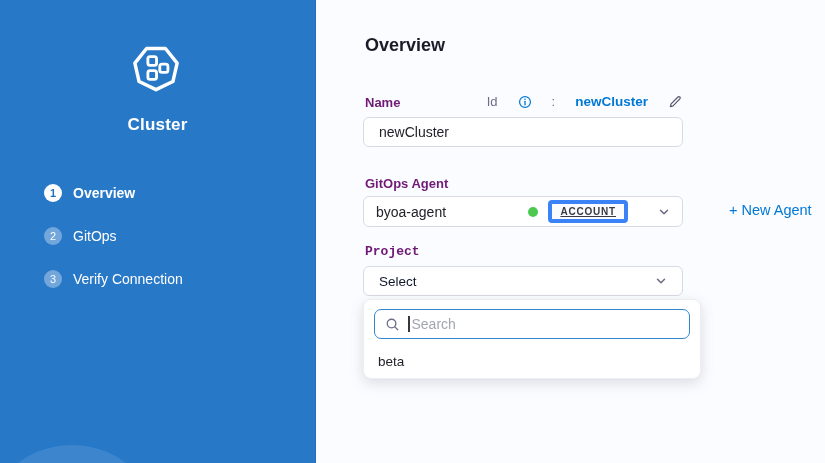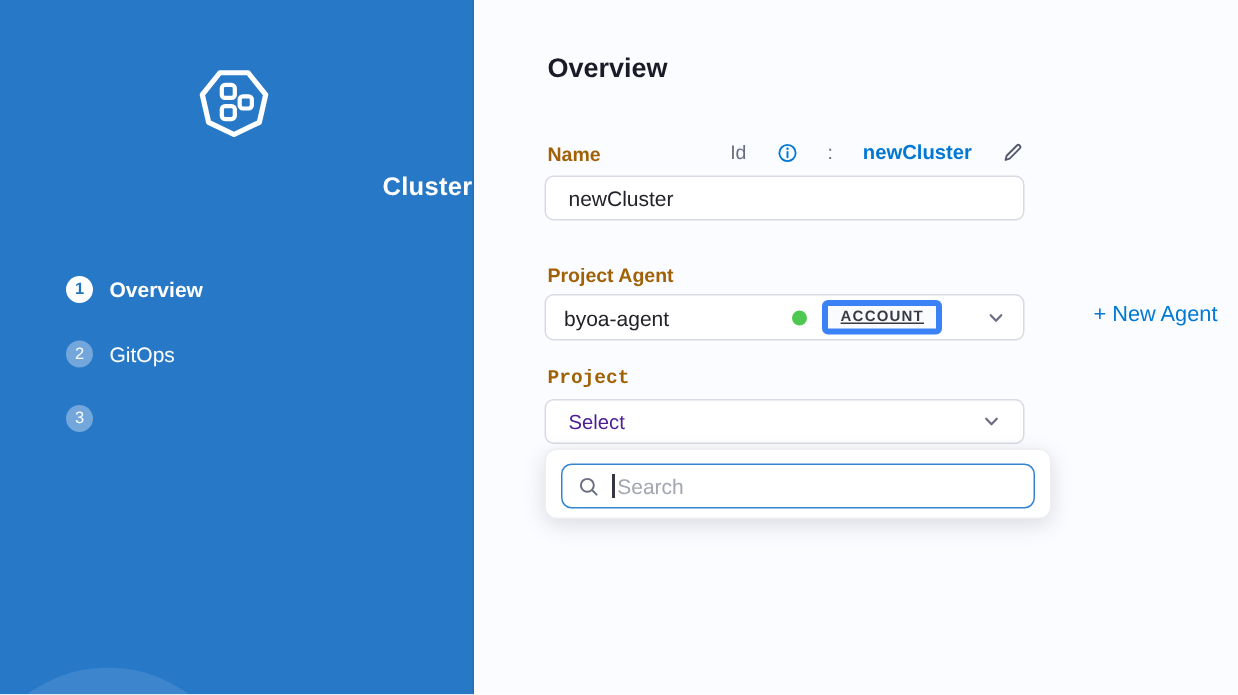--- a/index.html
+++ b/index.html
@@ -5,34 +5,34 @@
   * { margin:0; padding:0; box-sizing:border-box; }
   body { font-family:"Liberation Sans","DejaVu Sans",sans-serif; background:#fff; }
   .page { position:relative; width:825px; height:463px; background:#fafcff; overflow:hidden; }
 
   
   .sidebar { position:absolute; left:0; top:0; width:316px; height:463px;
              background:#2878c8; overflow:hidden; border-right:1px solid rgba(0,0,0,0.07); }
   .deco-circle { position:absolute; left:-18px; top:445px; width:180px; height:180px;
                  border-radius:50%; background:rgba(255,255,255,0.10); }
   .logo { position:absolute; left:128px; top:42px; width:56px; height:52px; }
-  .side-title { position:absolute; top:115px; left:0; width:100%; text-align:right;
+  .side-title { position:absolute; top:115px; left:0; width:100%; text-align:center;
                 color:#fff; font-size:17px; font-weight:700; letter-spacing:.2px; }
   .steps { position:absolute; left:44px; top:184px; }
   .step { display:flex; align-items:center; gap:11px; height:18px; margin-bottom:25px; cursor:pointer; }
   .step-circle { width:18px; height:18px; border-radius:50%; font-size:11px; line-height:18px;
                  text-align:center; flex:0 0 18px; }
   .step.active .step-circle { background:#fff; color:#2273bd; font-weight:700; }
   .step:not(.active) .step-circle { background:rgba(255,255,255,0.35); color:rgba(255,255,255,0.95); }
   .step-label { color:#fff; font-size:14px; }
   .step.active .step-label { font-weight:700; }
 
   
   .heading { position:absolute; left:365px; top:35px; font-size:18px; font-weight:700; color:#1b1b28; }
-  .field-label { position:absolute; font-size:13px; font-weight:600; color:#a16207; }
+  .field-label { position:absolute; font-size:13px; font-weight:600; color:#701a75; }
   .lbl-name { left:365px; top:95px; }
   .lbl-agent { left:365px; top:176px; }
   .lbl-project { left:365px; top:244px;font-family:Liberation Mono, monospace; }
 
   .id-row { position:absolute; top:94px; right:142px; display:flex; align-items:center; gap:20px;
             font-size:13px; color:#6b6d85; }
   .id-link { color:#0278d5; font-weight:600; font-size:13.5px; cursor:pointer; }
   .icon-btn { display:inline-flex; align-items:center; cursor:pointer; }
 
   .name-input { position:absolute; left:363px; top:117px; width:320px; height:30px;
@@ -49,21 +49,21 @@
                  color:#383946; background:#fafbfc; border:4px solid #3b82f6;
                  border-radius:4px; padding:2px 8px;text-decoration:underline; }
   .agent-box .chev { margin-left:30px; display:flex; }
 
   .new-agent { position:absolute; left:700px; top:202px; font-size:14.5px; font-weight:500;
                color:#0278d5; cursor:pointer; white-space:nowrap;margin-left:29px; }
 
   .select-box { position:absolute; left:363px; top:266px; width:320px; height:30px;
                 background:#fff; border:1px solid #d9dae5; border-radius:6px;
                 display:flex; align-items:center; padding:0 15px; cursor:pointer; }
-  .select-value { font-size:13.5px; font-weight:500; color:#4c1d95; flex:1; }
+  .select-value { font-size:13.5px; font-weight:500; color:#0f172a; flex:1; }
 
   .dropdown-panel { position:absolute; left:363px; top:299px; width:338px;
                     background:#fff; border:1px solid #eceef2; border-radius:8px;
                     box-shadow:0 4px 14px rgba(96,97,112,0.20); overflow:hidden; }
   .search-wrap { position:relative; margin:9px 10px 6px 10px; height:30px;
                  border:1.5px solid #3385d0; border-radius:7px; background:#fff;
                  display:flex; align-items:center; padding:0 10px; }
   .search-wrap .caret { width:1.5px; height:16px; background:#35363f; margin-left:8px; }
   .search-input { border:none; outline:none; flex:1; font-size:14px; color:#0369a1;
                   padding-left:2px; background:transparent; min-width:0;
@@ -99,20 +99,21 @@
       <div class="step active">
         <span class="step-circle">1</span>
         <span class="step-label">Overview</span>
       </div>
       <div class="step">
         <span class="step-circle">2</span>
         <span class="step-label">GitOps</span>
       </div>
       <div class="step">
         <span class="step-circle">3</span>
+        <span class="step-label">Verify Connection</span>
       </div>
     </div>
   </aside>
 
   <h1 class="heading">Overview</h1>
 
   <div class="field-label lbl-name">Name</div>
 
   <div class="id-row">
     <span>Id</span>
@@ -127,21 +128,21 @@
     <span class="id-link">newCluster</span>
     <span class="icon-btn">
       <svg width="15" height="15" viewBox="0 0 16 16" fill="none">
         <path d="M2.5 13.5 L3.3 10.5 L10.6 3.2 a1.45 1.45 0 0 1 2.05 2.05 L5.4 12.6 Z" stroke="#54566b" stroke-width="1.3" stroke-linejoin="round"></path>
       </svg>
     </span>
   </div>
 
   <input class="name-input" type="text" value="newCluster" style="">
 
-  <div class="field-label lbl-agent">Project Agent</div>
+  <div class="field-label lbl-agent">GitOps Agent</div>
 
   <div class="agent-box">
     <span class="agent-name">byoa-agent</span>
     <span class="status-dot"></span>
     <span class="scope-badge">ACCOUNT</span>
     <span class="chev">
       <svg width="12" height="12" viewBox="0 0 12 12" fill="none">
         <path d="M2.5 4.2 L6 7.8 L9.5 4.2" stroke="#6b6d85" stroke-width="1.5" stroke-linecap="round" stroke-linejoin="round"></path>
       </svg>
     </span>
@@ -164,15 +165,18 @@
     <div class="search-wrap">
       <span>
         <svg width="15" height="15" viewBox="0 0 16 16" fill="none">
           <circle cx="7" cy="7" r="4.6" stroke="#6b6d85" stroke-width="1.4"></circle>
           <line x1="10.5" y1="10.5" x2="13.6" y2="13.6" stroke="#6b6d85" stroke-width="1.4" stroke-linecap="round"></line>
         </svg>
       </span>
       <span class="caret"></span>
       <input class="search-input" type="text" placeholder="Search" style="">
     </div>
+    <div class="option">
+      <span>beta</span>
+    </div>
   </div>
 
 </div>
 
 </body></html>

